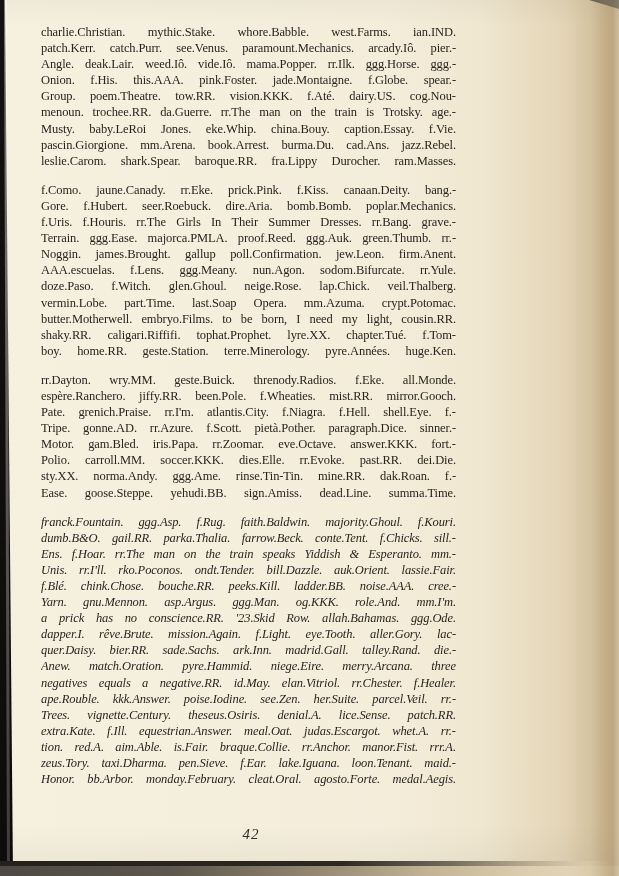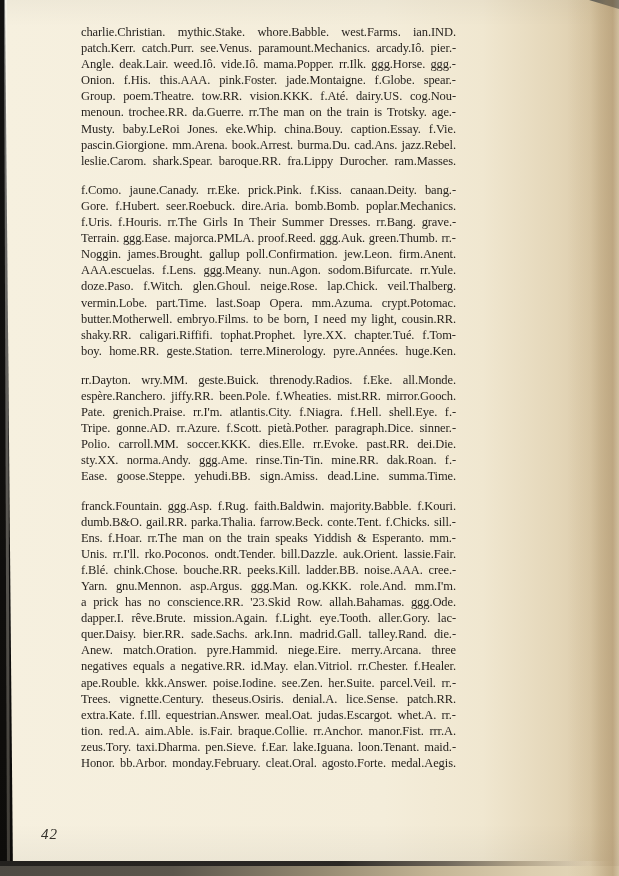--- a/index.html
+++ b/index.html
@@ -17,38 +17,37 @@
       linear-gradient(90deg, #f6f0df 0%, #f4edda 62%, #f0e7d0 78%, #e4d6b8 90%, #d9c8a7 97%, #e0d1b4 100%);
     font-family:"Liberation Serif","DejaVu Serif",serif;
     color:var(--ink);
   }
   .text-block{
     position:absolute;
     left:41px;top:24px;
     width:415px;
   }
   .paragraph{margin:0 0 13px 0;}
-  .paragraph:last-child{margin-bottom:0;}
+  .paragraph:last-child{margin-bottom:0;font-style:italic;}
   .line{
     display:flex;
     justify-content:space-between;
     height:16.1px;
     line-height:16.1px;
     font-size:12.5px;
     letter-spacing:-0.1px;
     white-space:pre;
     overflow:hidden;
-    margin-left:40px;
   }
   .line span{display:inline-block;}
   .page-number{
     position:absolute;
     left:41px;top:826px;
     width:420px;
-    text-align:left;
+    text-align:center;
     font-size:15px;
     font-style:italic;
     letter-spacing:1px;
     color:#33302b;
   }
   
   .edge-left{
     position:absolute;left:0;top:0;bottom:0;width:14px;
     background:linear-gradient(180deg,#131211 0%,#0d0c0a 100%);
     clip-path:polygon(0 0, 5px 0, 13px 100%, 0 100%);
@@ -110,26 +109,27 @@
         <div class="line"><span>vermin.Lobe.</span><span>part.Time.</span><span>last.Soap</span><span>Opera.</span><span>mm.Azuma.</span><span>crypt.Potomac.</span></div>
         <div class="line"><span>butter.Motherwell.</span><span>embryo.Films.</span><span>to</span><span>be</span><span>born,</span><span>I</span><span>need</span><span>my</span><span>light,</span><span>cousin.RR.</span></div>
         <div class="line"><span>shaky.RR.</span><span>caligari.Riffifi.</span><span>tophat.Prophet.</span><span>lyre.XX.</span><span>chapter.Tué.</span><span>f.Tom-</span></div>
         <div class="line"><span>boy.</span><span>home.RR.</span><span>geste.Station.</span><span>terre.Minerology.</span><span>pyre.Années.</span><span>huge.Ken.</span></div>
       </div>
       <div class="paragraph">
         <div class="line"><span>rr.Dayton.</span><span>wry.MM.</span><span>geste.Buick.</span><span>threnody.Radios.</span><span>f.Eke.</span><span>all.Monde.</span></div>
         <div class="line"><span>espère.Ranchero.</span><span>jiffy.RR.</span><span>been.Pole.</span><span>f.Wheaties.</span><span>mist.RR.</span><span>mirror.Gooch.</span></div>
         <div class="line"><span>Pate.</span><span>grenich.Praise.</span><span>rr.I'm.</span><span>atlantis.City.</span><span>f.Niagra.</span><span>f.Hell.</span><span>shell.Eye.</span><span>f.-</span></div>
         <div class="line"><span>Tripe.</span><span>gonne.AD.</span><span>rr.Azure.</span><span>f.Scott.</span><span>pietà.Pother.</span><span>paragraph.Dice.</span><span>sinner.-</span></div>
+        <div class="line"><span>Motor.</span><span>gam.Bled.</span><span>iris.Papa.</span><span>rr.Zoomar.</span><span>eve.Octave.</span><span>answer.KKK.</span><span>fort.-</span></div>
         <div class="line"><span>Polio.</span><span>carroll.MM.</span><span>soccer.KKK.</span><span>dies.Elle.</span><span>rr.Evoke.</span><span>past.RR.</span><span>dei.Die.</span></div>
         <div class="line"><span>sty.XX.</span><span>norma.Andy.</span><span>ggg.Ame.</span><span>rinse.Tin-Tin.</span><span>mine.RR.</span><span>dak.Roan.</span><span>f.-</span></div>
         <div class="line"><span>Ease.</span><span>goose.Steppe.</span><span>yehudi.BB.</span><span>sign.Amiss.</span><span>dead.Line.</span><span>summa.Time.</span></div>
       </div>
       <div class="paragraph">
-        <div class="line"><span>franck.Fountain.</span><span>ggg.Asp.</span><span>f.Rug.</span><span>faith.Baldwin.</span><span>majority.Babble.</span><span>f.Kouri.</span></div>
+        <div class="line"><span>franck.Fountain.</span><span>ggg.Asp.</span><span>f.Rug.</span><span>faith.Baldwin.</span><span>majority.Ghoul.</span><span>f.Kouri.</span></div>
         <div class="line"><span>dumb.B&amp;O.</span><span>gail.RR.</span><span>parka.Thalia.</span><span>farrow.Beck.</span><span>conte.Tent.</span><span>f.Chicks.</span><span>sill.-</span></div>
         <div class="line"><span>Ens.</span><span>f.Hoar.</span><span>rr.The</span><span>man</span><span>on</span><span>the</span><span>train</span><span>speaks</span><span>Yiddish</span><span>&amp;</span><span>Esperanto.</span><span>mm.-</span></div>
         <div class="line"><span>Unis.</span><span>rr.I'll.</span><span>rko.Poconos.</span><span>ondt.Tender.</span><span>bill.Dazzle.</span><span>auk.Orient.</span><span>lassie.Fair.</span></div>
         <div class="line"><span>f.Blé.</span><span>chink.Chose.</span><span>bouche.RR.</span><span>peeks.Kill.</span><span>ladder.BB.</span><span>noise.AAA.</span><span>cree.-</span></div>
         <div class="line"><span>Yarn.</span><span>gnu.Mennon.</span><span>asp.Argus.</span><span>ggg.Man.</span><span>og.KKK.</span><span>role.And.</span><span>mm.I'm.</span></div>
         <div class="line"><span>a</span><span>prick</span><span>has</span><span>no</span><span>conscience.RR.</span><span>'23.Skid</span><span>Row.</span><span>allah.Bahamas.</span><span>ggg.Ode.</span></div>
         <div class="line"><span>dapper.I.</span><span>rêve.Brute.</span><span>mission.Again.</span><span>f.Light.</span><span>eye.Tooth.</span><span>aller.Gory.</span><span>lac-</span></div>
         <div class="line"><span>quer.Daisy.</span><span>bier.RR.</span><span>sade.Sachs.</span><span>ark.Inn.</span><span>madrid.Gall.</span><span>talley.Rand.</span><span>die.-</span></div>
         <div class="line"><span>Anew.</span><span>match.Oration.</span><span>pyre.Hammid.</span><span>niege.Eire.</span><span>merry.Arcana.</span><span>three</span></div>
         <div class="line"><span>negatives</span><span>equals</span><span>a</span><span>negative.RR.</span><span>id.May.</span><span>elan.Vitriol.</span><span>rr.Chester.</span><span>f.Healer.</span></div>

